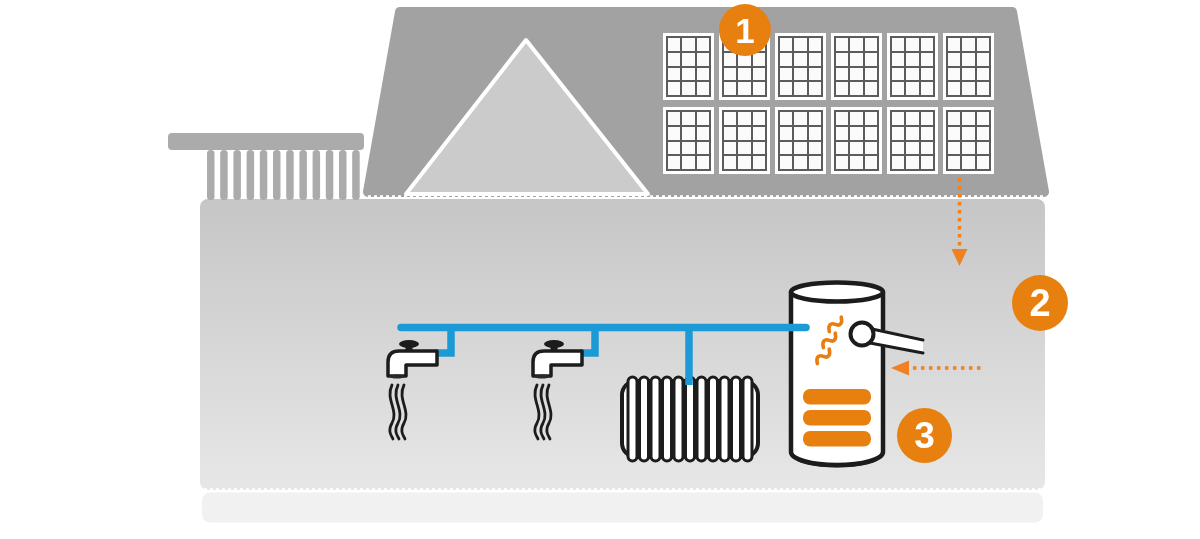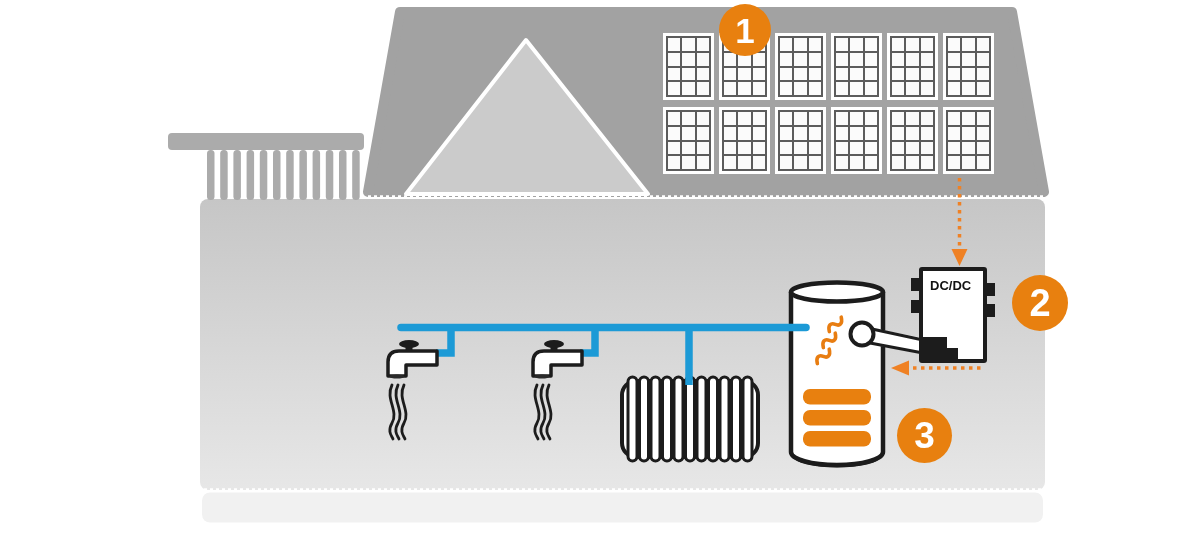--- a/index.html
+++ b/index.html
@@ -361,26 +361,17 @@
           <div class="panel-cell"></div>
           <div class="panel-cell"></div>
           <div class="panel-cell"></div>
           <div class="panel-cell"></div>
           <div class="panel-cell"></div>
           <div class="panel-cell"></div>
         </div>
       </div>
     </div>
 
-  <div id="dcdc-box">
-    <div class="dcdc-tab" id="tab-l1"></div>
-    <div class="dcdc-tab" id="tab-l2"></div>
-    <div class="dcdc-tab" id="tab-r1"></div>
-    <div class="dcdc-tab" id="tab-r2"></div>
-    <div class="dcdc-black-a"></div>
-    <div class="dcdc-black-b"></div>
-    <div id="dcdc-label">DC/DC</div>
-  </div>
 
   <div class="badge" id="badge-1">1</div>
   <div class="badge" id="badge-2">2</div>
   <div class="badge" id="badge-3">3</div>
 </div>
 
 </body></html>

